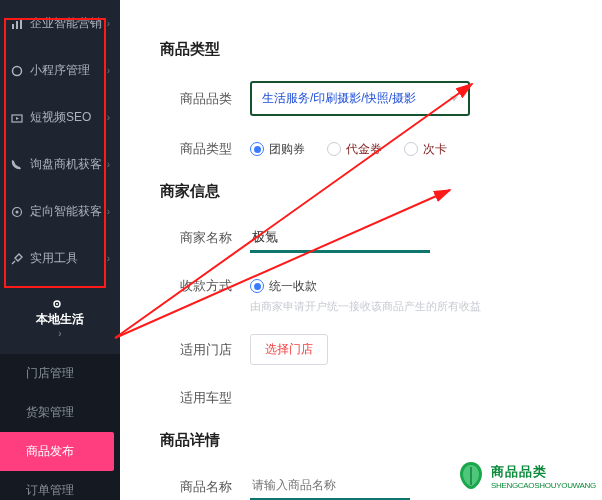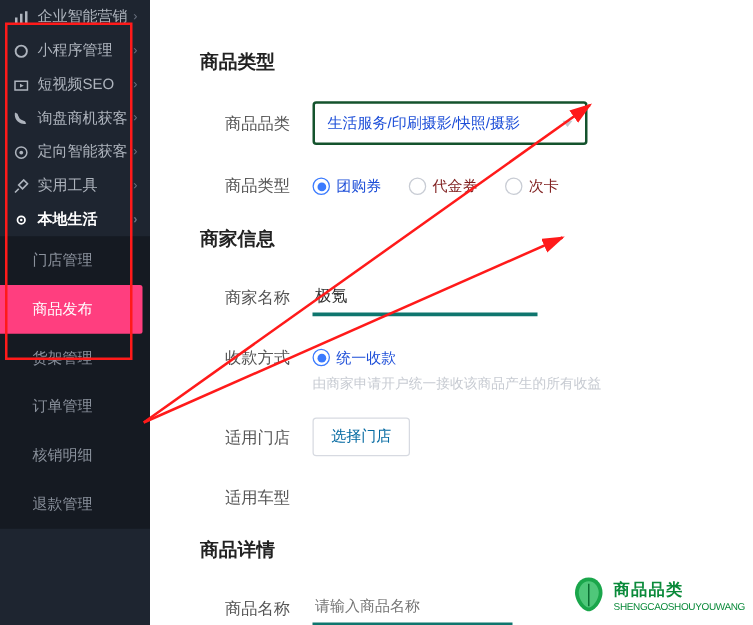--- a/index.html
+++ b/index.html
@@ -1,49 +1,49 @@
 <!DOCTYPE html>
 <html><head>
 <meta charset="utf-8">
 <style>
 * { margin: 0; padding: 0; box-sizing: border-box; }
 body { font-family: "Microsoft YaHei", "PingFang SC", Arial, sans-serif; font-size: 13px; color: #333; background: #fff; width: 602px; height: 500px; overflow: hidden; position: relative; }
 .layout { display: flex; height: 500px; }
 
 
 .sidebar { width: 120px; background: #1e2530; color: #aeb4bd; height: 500px; overflow: hidden; position: relative; }
-.nav-item { display: flex; align-items: center; padding: 5px 10px; font-size: 12px; cursor: pointer; position: relative; }
+.nav-item { display: flex; align-items: center; padding: 15px 10px; font-size: 12px; cursor: pointer; position: relative; }
 .nav-item .icon { width: 14px; height: 14px; margin-right: 6px; display: inline-flex; align-items: center; justify-content: center; }
 .nav-item .label { flex: 1; white-space: nowrap; }
 .nav-item .chev { font-size: 10px; color: #6b7280; }
-.nav-item.emph { color: #fff; font-weight: 600; }
+.nav-item.emph { color: #fff; font-weight: 600; flex-direction: column; }
 .sub-nav { background: #151a22; }
 .sub-item { padding: 11px 10px 11px 26px; font-size: 12px; color: #8a919c; cursor: pointer; }
 .sub-item.active { background: #ff3e7f; color: #fff; border-radius: 0 2px 2px 0; margin-right: 6px; }
 
 
 .redbox { position: absolute; border: 2px solid #ff1a1a; pointer-events: none; }
 
 
 .main { flex: 1; padding: 40px 20px 20px 40px; overflow: hidden; position: relative; }
 .section-title { font-size: 15px; font-weight: 700; color: #222; margin-bottom: 22px; }
 .form-row { display: flex; align-items: center; margin-bottom: 24px; font-size: 13px; }
 .form-label { width: 72px; text-align: right; color: #555; margin-right: 18px; flex-shrink: 0; }
 .form-ctrl { flex: 1; display: flex; align-items: center; flex-wrap: wrap; }
 .select-box { border: 2px solid #14532d; border-radius: 3px; padding: 7px 28px 7px 10px; color: #1d4ed8; font-size: 12px; min-width: 220px; position: relative; cursor: pointer; }
 .select-box::after { content: ""; position: absolute; right: 10px; top: 50%; width: 0; height: 0; border-left: 4px solid transparent; border-right: 4px solid transparent; border-top: 5px solid #c3c7cf; transform: translateY(-50%); }
 .radio { display: inline-flex; align-items: center; margin-right: 22px; cursor: pointer; font-size: 12px; }
 .radio .dot { width: 14px; height: 14px; border-radius: 50%; border: 1px solid #c8ccd4; margin-right: 5px; display: inline-flex; align-items: center; justify-content: center; }
 .radio.checked .dot { border-color: #3a7afe; }
 .radio.checked .dot::after { content: ""; width: 7px; height: 7px; background: #3a7afe; border-radius: 50%; }
-.radio.checked .rlabel { color: #1d4ed8; }
+.radio.checked .rlabel { color: #404040; }
 .radio .rlabel { color: #7f1d1d; }
 .text-input { border: none; border-bottom: 3px solid #0f766e; padding: 6px 2px; font-size: 13px; color: #333; min-width: 160px; outline: none; }
 .hint { font-size: 11px; color: #c7cbd2; margin-top: 4px; margin-left: 90px; }
-.btn-outline { border: 1px solid #d7dae1; background: #fff; padding: 6px 14px; border-radius: 3px; font-size: 12px; color: #0369a1; cursor: pointer; text-align: center; }
+.btn-outline { border: 1px solid #d7dae1; background: #fff; padding: 6px 14px; border-radius: 3px; font-size: 12px; color: #ef4444; cursor: pointer; text-align: center; }
 .placeholder-input { color: #c7cbd2; font-size: 12px; }
 
 
 .arrows { position: absolute; top: 0; left: 0; width: 602px; height: 500px; pointer-events: none; }
 
 
 .watermark { position: absolute; right: 6px; bottom: 6px; display: flex; align-items: center; }
 .wm-logo { width: 36px; height: 36px; display: flex; align-items: center; justify-content: center; }
 .wm-text { display: flex; flex-direction: column; margin-left: 2px; }
 .wm-text .cn { font-size: 13px; font-weight: 700; color: #0a8a3a; letter-spacing: 1px; }
@@ -119,22 +119,22 @@
               <circle cx="6" cy="6" r="3" fill="none" stroke="#fff" stroke-width="1.4"></circle>
               <circle cx="6" cy="6" r="1" fill="#fff"></circle>
             </svg>
           </span>
           <span class="label">本地生活</span>
           <span class="chev">›</span>
         </div>
       </div>
     <div class="sub-nav" id="nav-sub">
         <div class="sub-item">门店管理</div>
+        <div class="sub-item">货架管理</div>
         <div class="sub-item active">商品发布</div>
-        <div class="sub-item">货架管理</div>
         <div class="sub-item">订单管理</div>
         <div class="sub-item">核销明细</div>
         <div class="sub-item">退款管理</div>
       </div>
 
   </div>
 
   <div class="main">
     <div class="section-title">商品类型</div>
 

